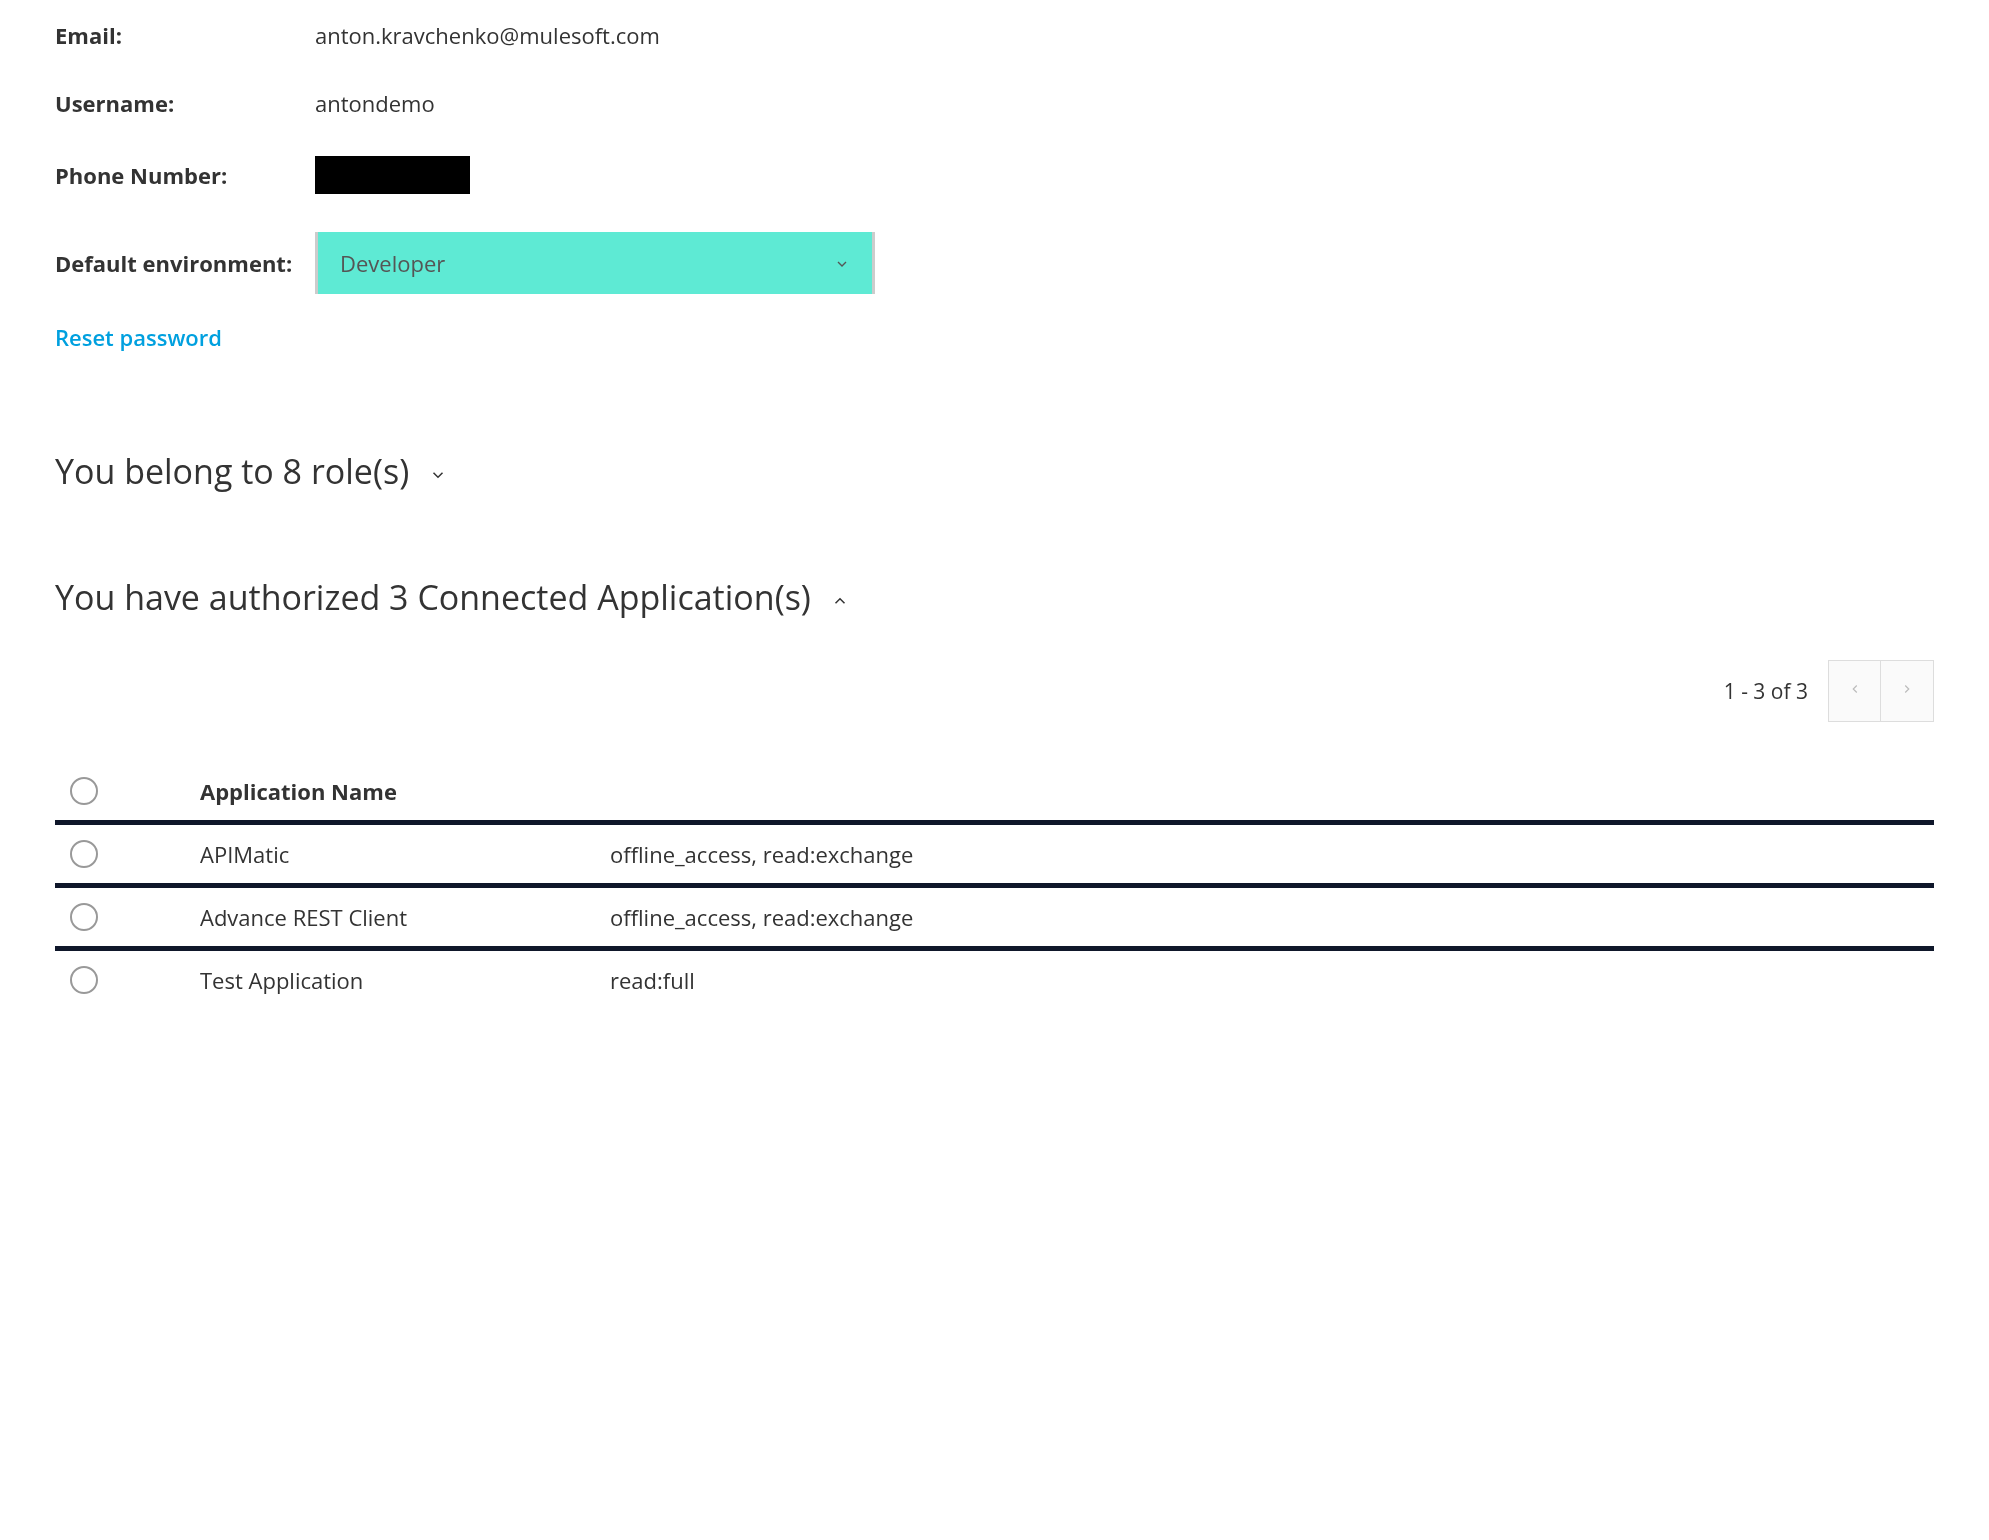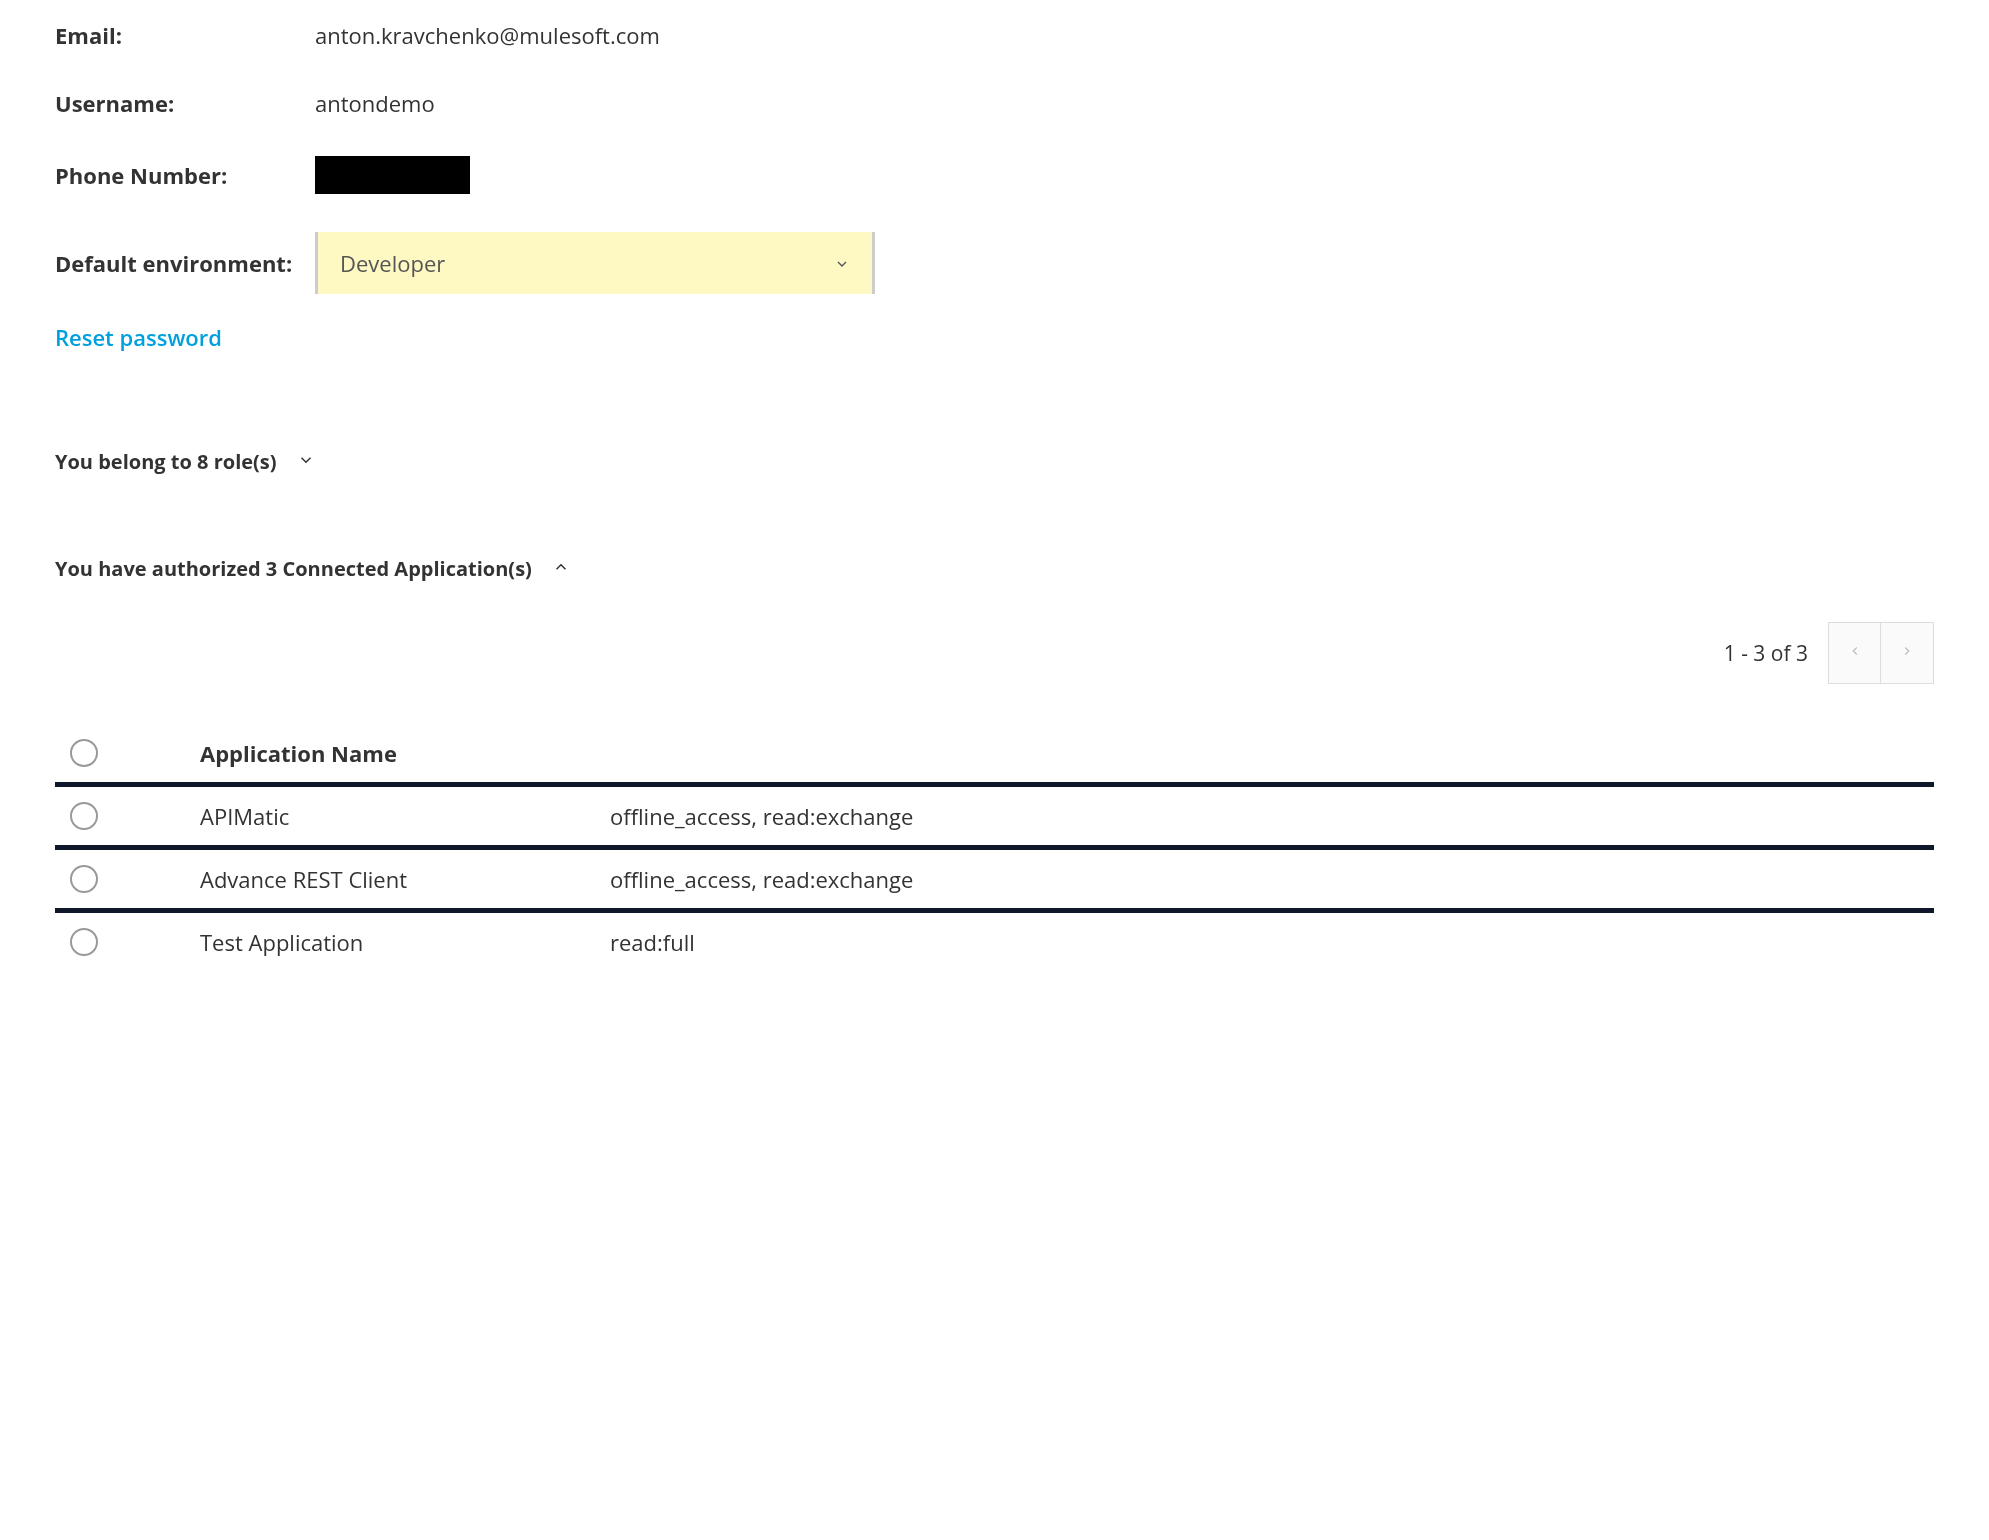--- a/index.html
+++ b/index.html
@@ -28,43 +28,43 @@
       background: #000;
       width: 155px;
       height: 38px;
     }
     .dropdown {
       display: flex;
       align-items: center;
       justify-content: space-between;
       width: 560px;
       height: 62px;
-      background: #fef9c3;
+      background: #5eead4;
       border-left: 3px solid #ccc;
       border-right: 3px solid #ccc;
       padding: 0 22px;
       color: #555;
       cursor: pointer;
     }
     .dropdown-chevron {
       width: 16px;
       height: 16px;
     }
     .reset-link {
       color: #00A0DF;
       font-weight: 600;
       cursor: pointer;
       margin-bottom: 96px;
       display: inline-block;
     }
     .section-header {
       display: flex;
       align-items: center;
-      font-size: 20px;
-      font-weight: 700;
+      font-size: 34px;
+      font-weight: 400;
       color: #333;
       margin-bottom: 60px;
       cursor: pointer;
     }
     .section-header .chev {
       margin-left: 20px;
     }
     .chev-icon {
       width: 18px;
       height: 18px;

